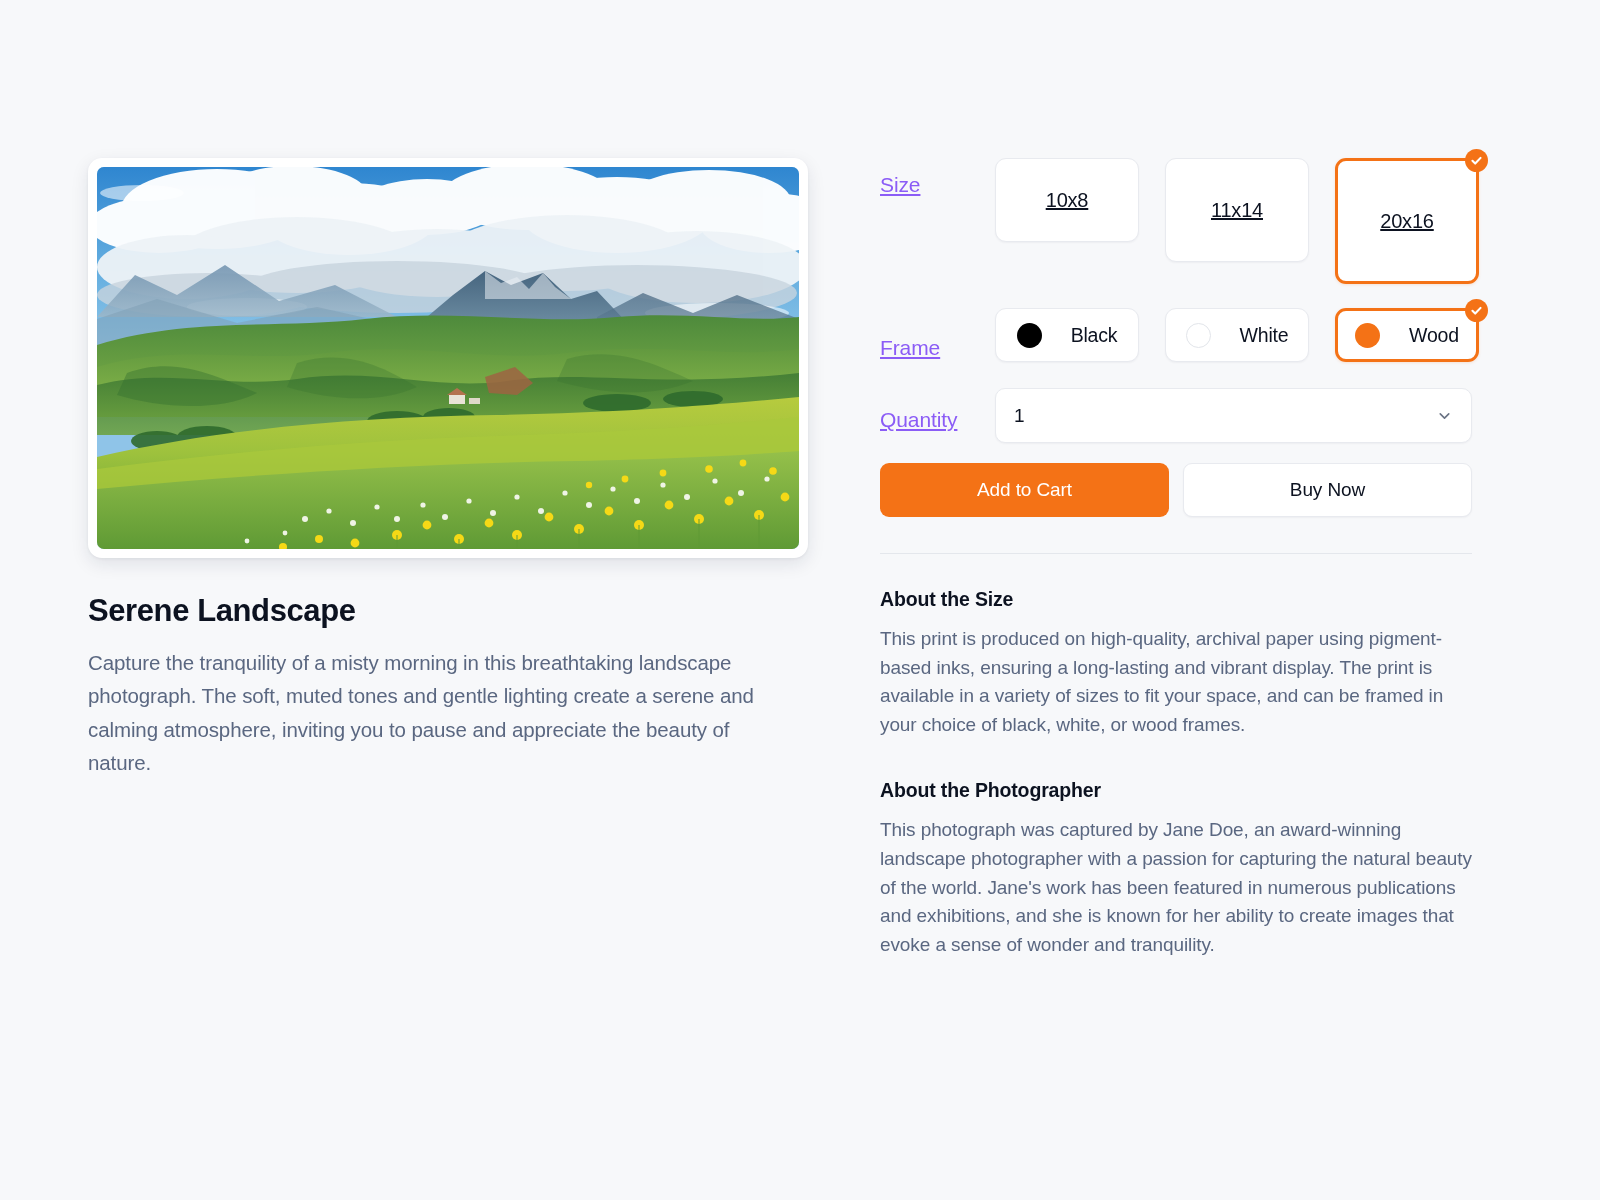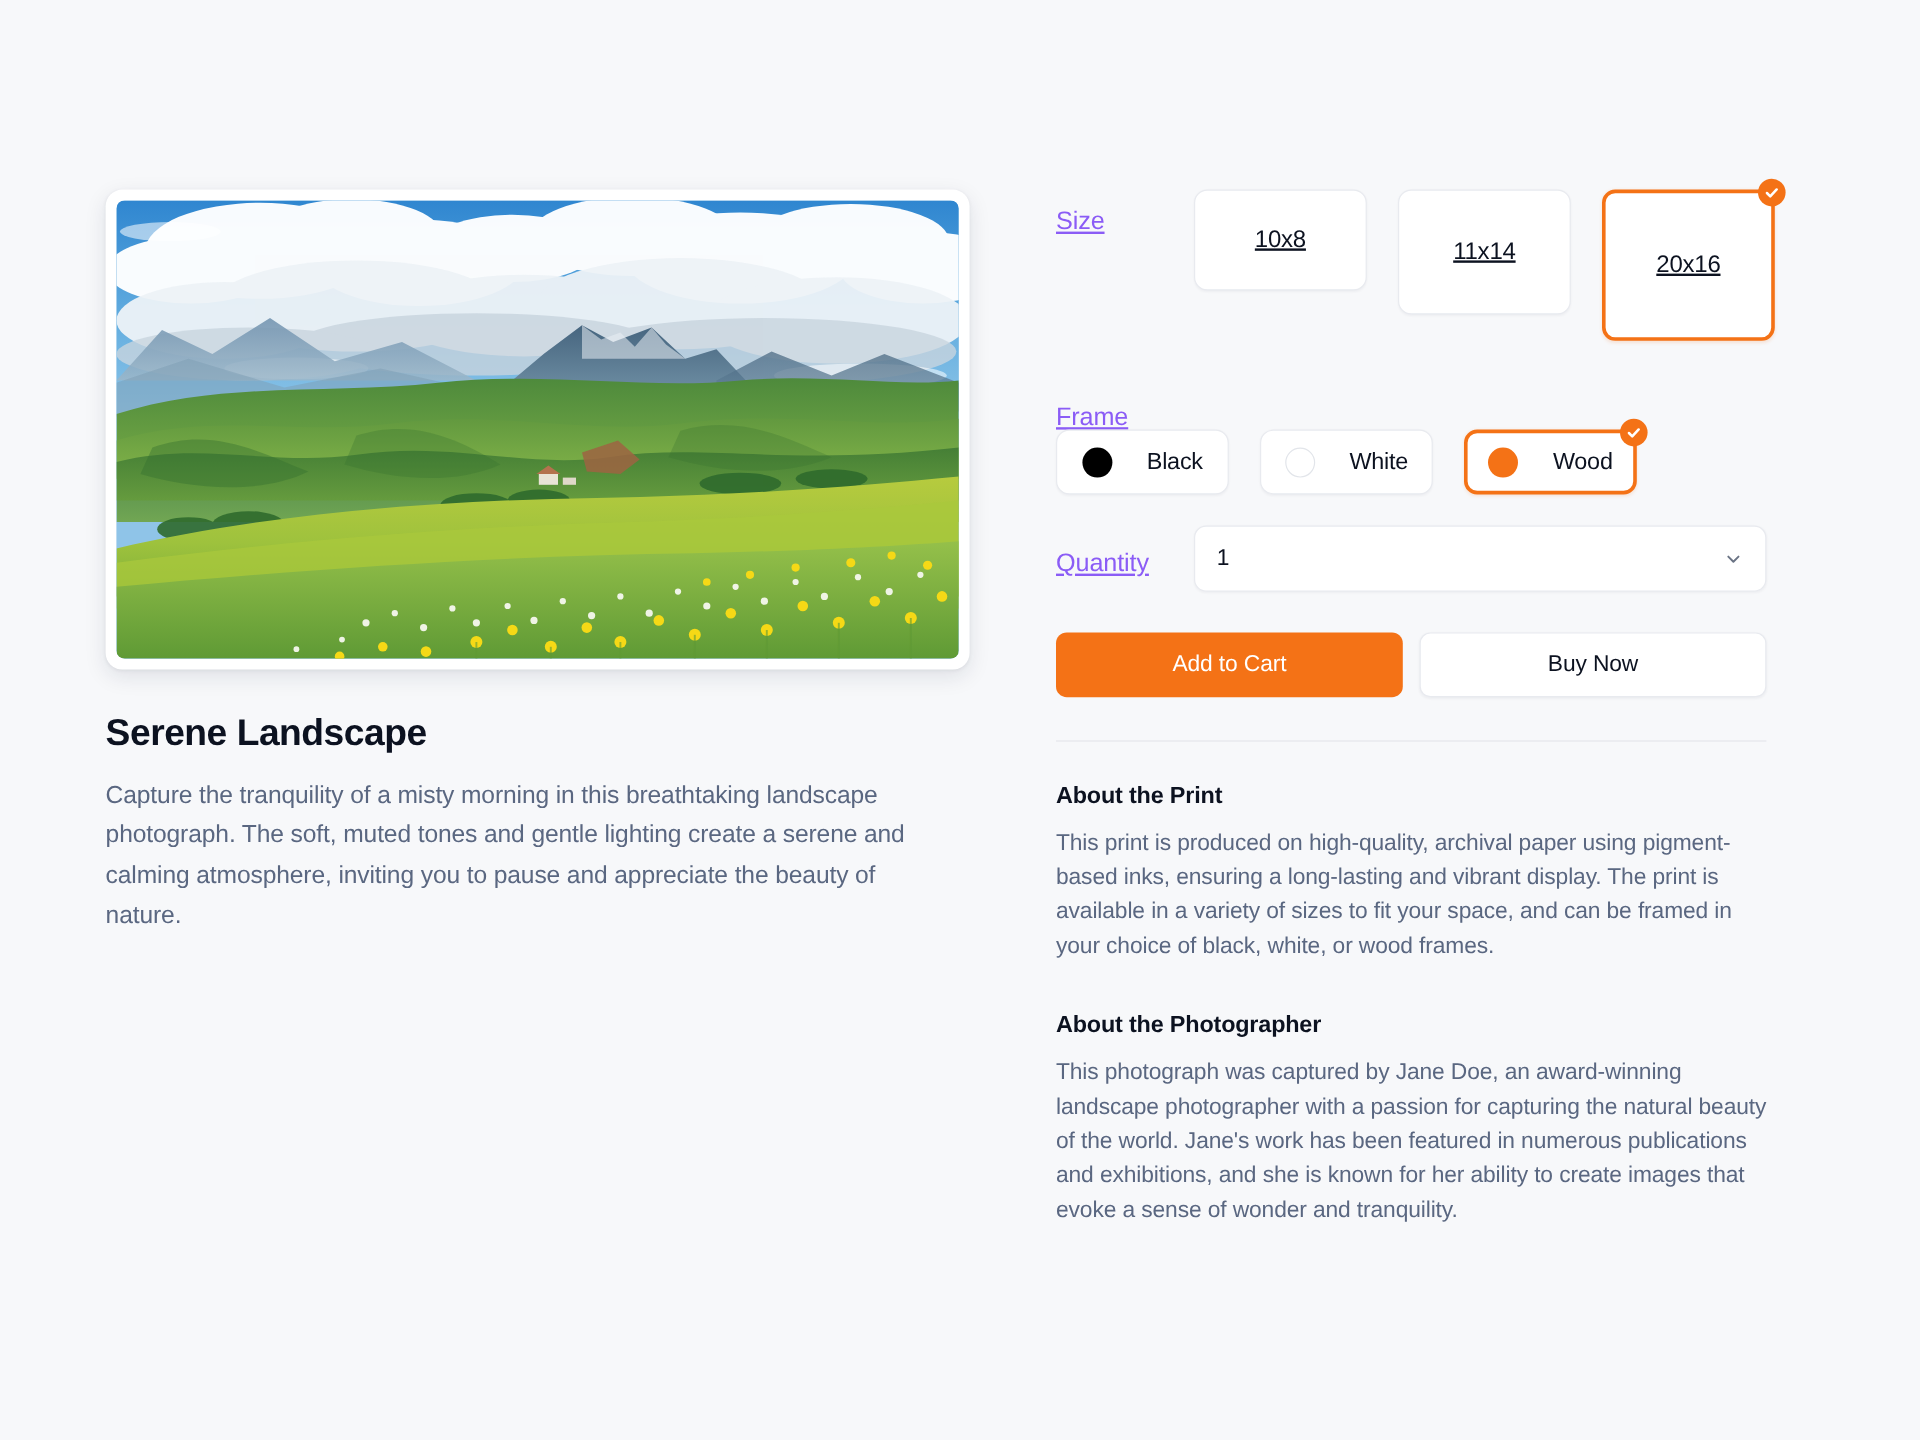--- a/index.html
+++ b/index.html
@@ -122,21 +122,21 @@
   .size-card.s3 { height: 126px; }
 
   .size-card.selected,
   .frame-card.selected {
     border: 3px solid #f47216;
     box-shadow: 0 1px 3px rgba(244,114,22,0.16);
     align-items: center;
   }
 
   
-  .frame-row { margin-top: 24px; flex-direction: column; }
+  .frame-row { margin-top: 24px; }
 
   .frame-card {
     position: relative;
     width: 144px;
     height: 54px;
     flex: none;
     background: #ffffff;
     border: 1px solid #e8eaef;
     border-radius: 11px;
     display: flex;
@@ -199,21 +199,21 @@
     transform: translateY(-50%);
     width: 17px;
     height: 17px;
   }
   .chevron svg { width: 100%; height: 100%; display: block; }
 
   
   .actions {
     display: flex;
     gap: 14px;
-    margin-top: 34px;
+    margin-top: 20px;
   }
 
   .btn {
     width: 289px;
     height: 54px;
     border-radius: 9px;
     display: flex;
     align-items: center;
     justify-content: center;
     font-size: 19px;
@@ -507,21 +507,21 @@
     </div>
 
     <div class="actions">
       <button class="btn btn-primary">Add to Cart</button>
       <button class="btn btn-secondary">Buy Now</button>
     </div>
 
     <div class="divider"></div>
 
     <div class="info-block">
-      <div class="info-title">About the Print</div>
+      <div class="info-title">About the Size</div>
       <p class="info-body">This print is produced on high-quality, archival paper using pigment-based inks, ensuring a long-lasting and vibrant display. The print is available in a variety of sizes to fit your space, and can be framed in your choice of black, white, or wood frames.</p>
     </div>
 
     <div class="info-block second">
       <div class="info-title">About the Photographer</div>
       <p class="info-body">This photograph was captured by Jane Doe, an award-winning landscape photographer with a passion for capturing the natural beauty of the world. Jane's work has been featured in numerous publications and exhibitions, and she is known for her ability to create images that evoke a sense of wonder and tranquility.</p>
     </div>
 
   </div>
 </div>

